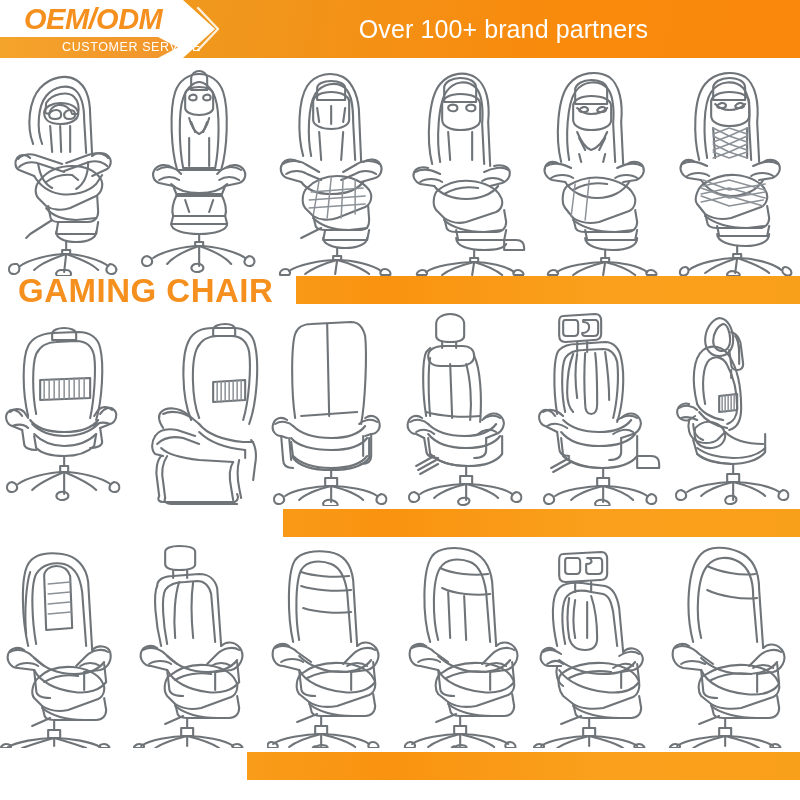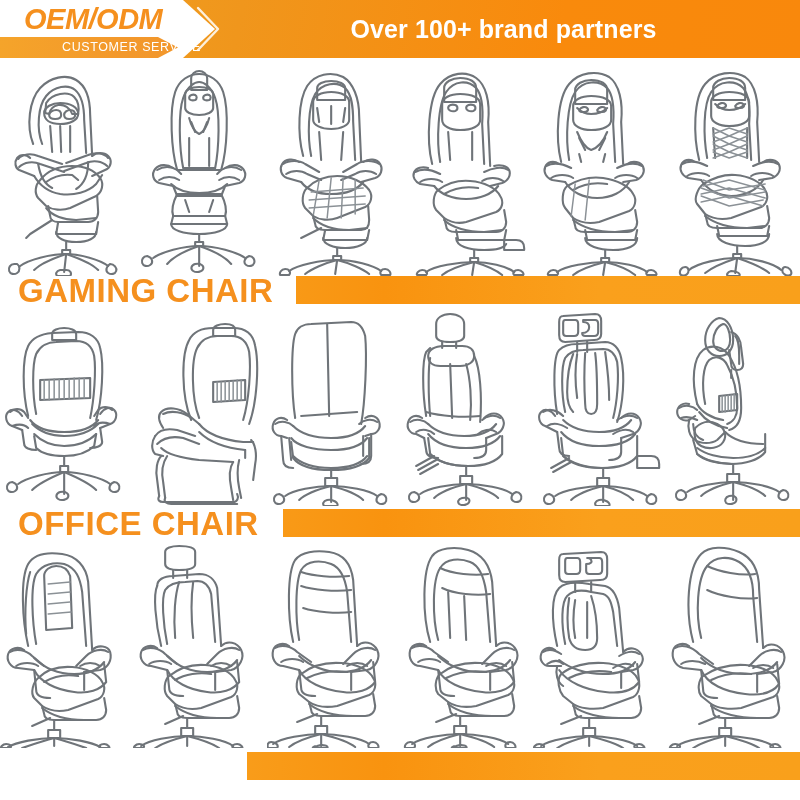--- a/index.html
+++ b/index.html
@@ -87,21 +87,21 @@
   .header-title {
     position: absolute;
     left: 215px;
     top: 0;
     width: 585px;
     height: 58px;
     display: flex;
     align-items: center;
     justify-content: center;
     font-size: 25px;
-    font-weight: bold;
+    font-weight: normal;
     color: #ffffff;
     letter-spacing: 0.1px;
     white-space: nowrap;
     padding-right: 8px;
     box-sizing: border-box;
   }
 
   
   .section-bar {
     position: absolute;
@@ -655,21 +655,20 @@
           <path d="M116 182 C120 182 122 186 121 189 C120 192 116 193 113 191 C110 189 111 184 116 182 Z"></path>
           <path d="M62 188 C58 189 57 193 59 195 C62 197 68 196 69 193 C70 190 68 187 62 188 Z"></path>
         </g>
       </svg>
     </div>
   </div>
 
   <div class="section-bar" style="top:509px;">
     <div class="bar-fill"></div>
     <div class="bar-label-bg" style="width:283px;"></div>
-    <div class="bar-label">OFFICE CHAIR</div>
   </div>
 
   <div class="row" style="top:542px; height:206px;">
 
     <div class="cell">
       <svg viewBox="0 0 133 206" preserveAspectRatio="xMidYMid meet">
         <g class="chair-line">
           <path d="M28 104 C22 78 20 36 28 22 C34 12 48 10 62 12 C76 14 86 24 88 40 L92 108"></path>
           <path d="M36 102 C32 80 30 44 36 32 C42 22 54 20 64 22 C76 26 80 36 82 50 L86 104"></path>
           <path d="M44 34 C44 28 50 24 56 24 C64 24 68 28 70 34 L72 86 L46 88 Z"></path>

